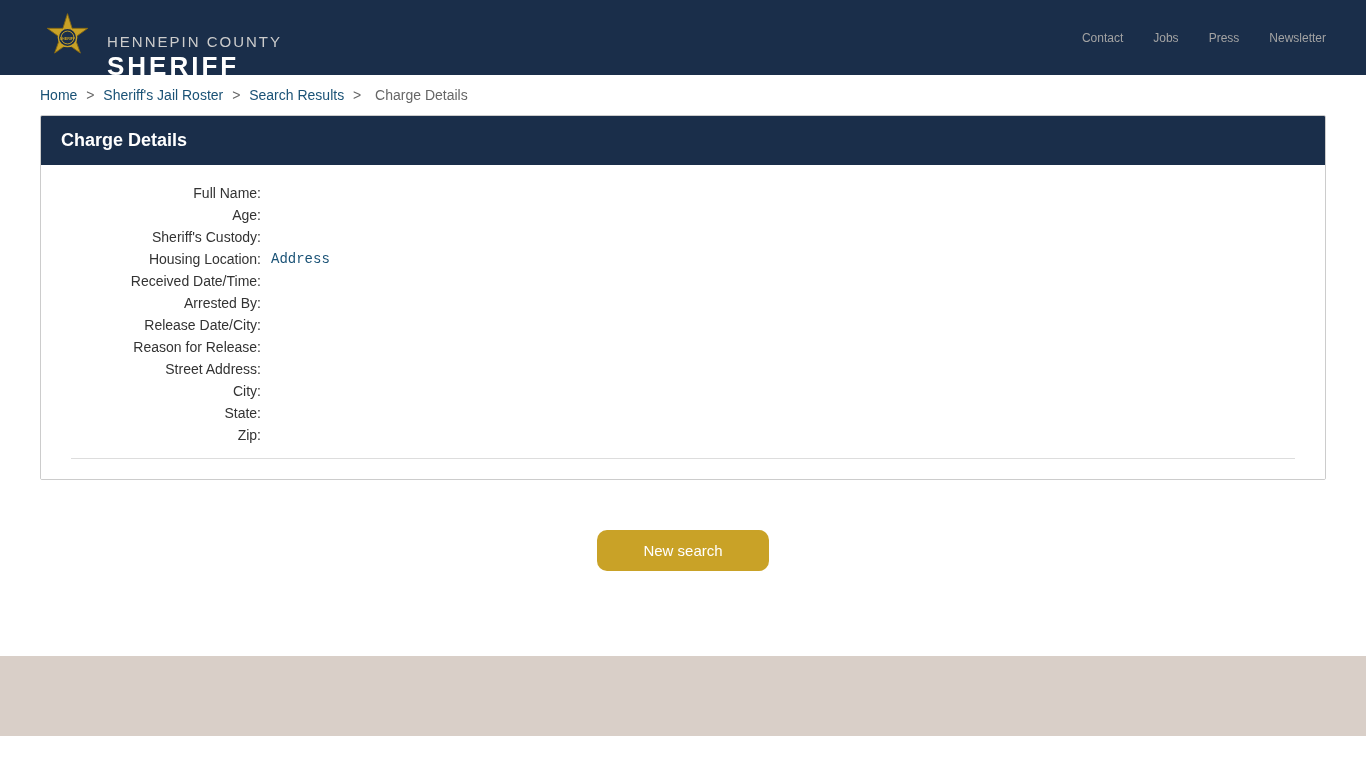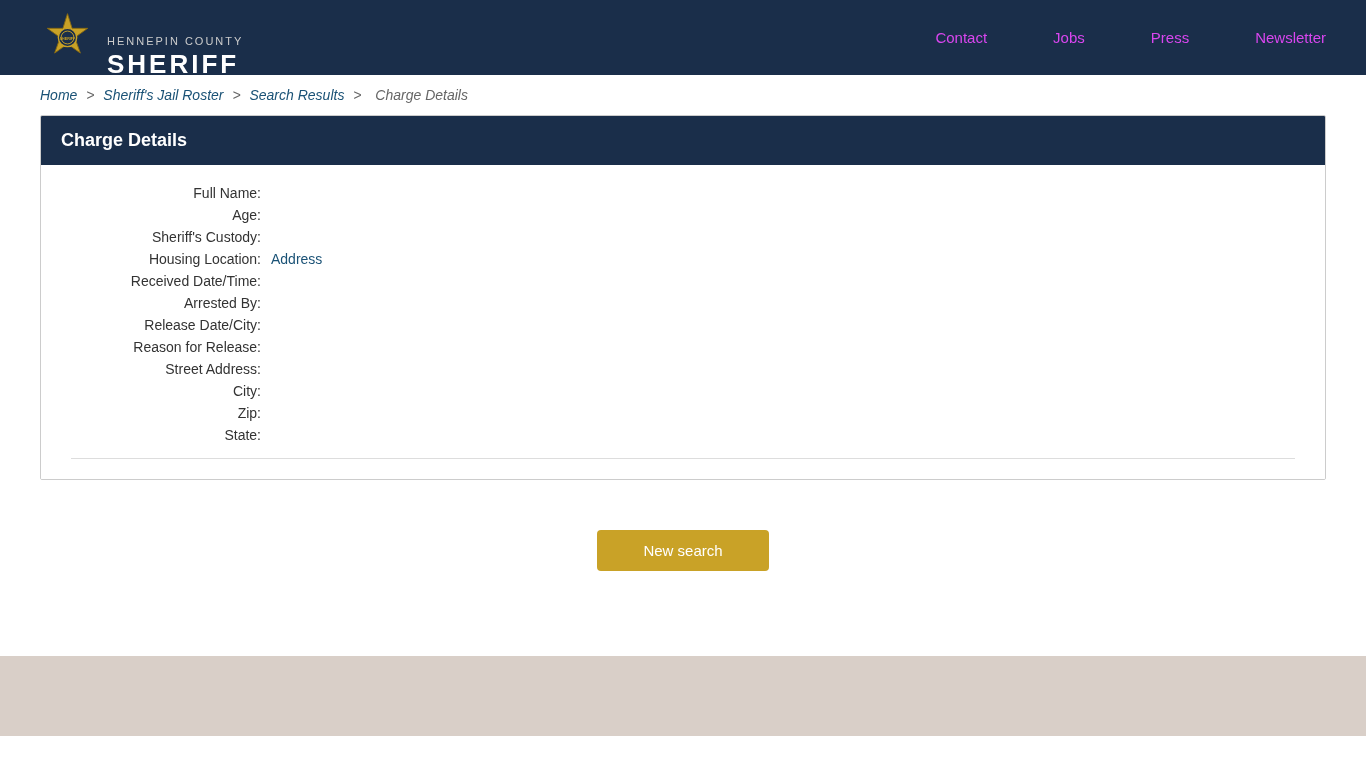--- a/index.html
+++ b/index.html
@@ -19,50 +19,48 @@
       align-items: center;
       gap: 12px;
     }
     .header-title {
       display: flex;
       flex-direction: column;
       line-height: 1.2;
     }
     .header-county {
       color: #ccc;
-      font-size: 11px;
+      font-size: 15px;
       letter-spacing: 2px;
       text-transform: uppercase;
       margin-top: 40px;
     }
     .header-sheriff {
       color: #fff;
       font-size: 26px;
       font-weight: bold;
       letter-spacing: 3px;
       text-transform: uppercase;
     }
     .header-nav {
       display: flex;
       gap: 30px;
     }
     .header-nav a {
-      color: #d946ef;
+      color: #a3a3a3;
       text-decoration: none;
-      font-size: 15px;
-      margin-left: 36px;
+      font-size: 12px;
     }
 
     
     .breadcrumb {
       padding: 12px 40px;
       font-size: 14px;
       color: #333;
       background: #fff;
-      font-style: italic;
     }
     .breadcrumb a {
       color: #1a5276;
       text-decoration: none;
     }
     .breadcrumb span {
       color: #666;
       margin: 0 5px;
     }
 
@@ -104,20 +102,21 @@
       text-align: right;
       width: 200px;
       min-width: 200px;
       color: #333;
       font-weight: normal;
       padding-right: 10px;
     }
     .detail-value {
       color: #333;
       flex: 1;
+      font-family: Liberation Mono, monospace;
     }
     .detail-value.link {
       color: #1a5276;
       text-decoration: none;
     }
 
     .divider {
       border: none;
       border-top: 1px solid #ddd;
       margin: 15px 0 0 0;
@@ -128,21 +127,21 @@
       text-align: center;
       padding: 25px 0;
     }
     .btn-search {
       background-color: #c9a227;
       color: #fff;
       border: none;
       padding: 12px 46px;
       font-size: 15px;
       cursor: pointer;
-      border-radius: 4px;
+      border-radius: 10px;
     }
 
     
     .footer {
       background-color: #d9cfc8;
       padding: 50px 40px 30px 40px;
       margin-top: 20px;
     }
 
     
@@ -230,25 +229,25 @@
       </div>
       <div class="detail-row">
         <span class="detail-label">Street Address:</span>
         <span class="detail-value"></span>
       </div>
       <div class="detail-row">
         <span class="detail-label">City:</span>
         <span class="detail-value"></span>
       </div>
       <div class="detail-row">
+        <span class="detail-label">State:</span>
+        <span class="detail-value"></span>
+      </div>
+      <div class="detail-row">
         <span class="detail-label">Zip:</span>
-        <span class="detail-value"></span>
-      </div>
-      <div class="detail-row">
-        <span class="detail-label">State:</span>
         <span class="detail-value"></span>
       </div>
 
       <hr class="divider">
     </div>
   </div>
 
   <div class="button-area">
     <button class="btn-search">New search</button>
   </div>

